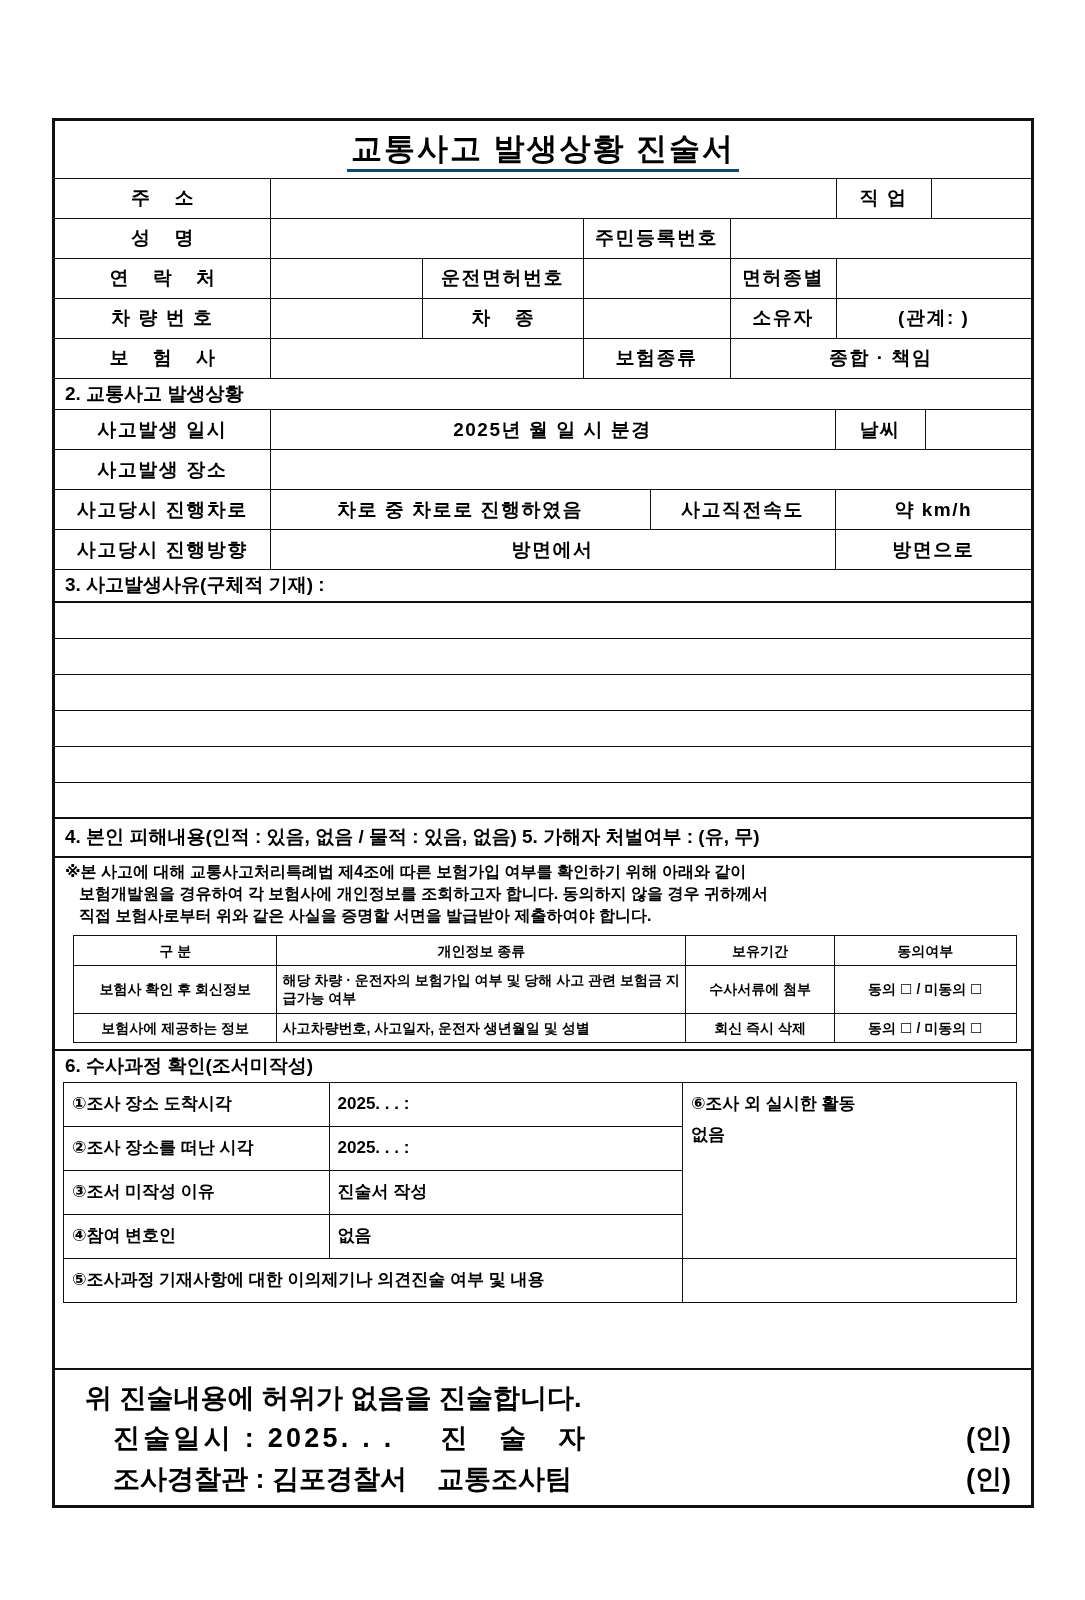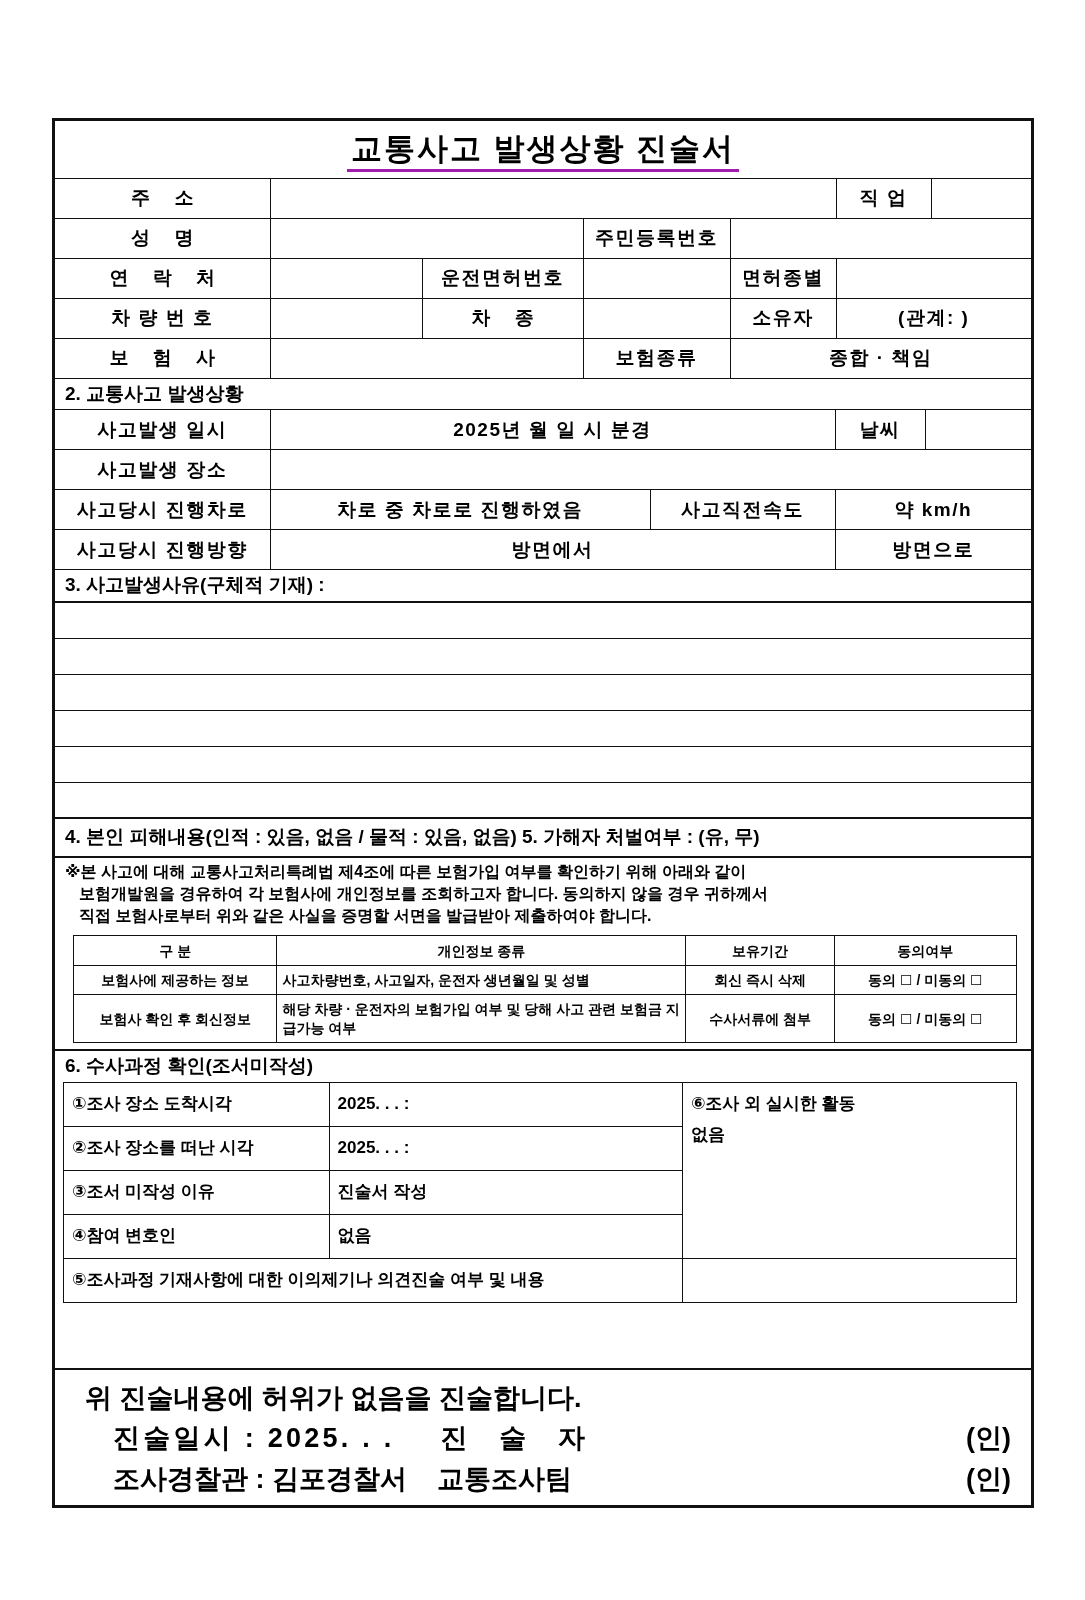--- a/index.html
+++ b/index.html
@@ -29,21 +29,21 @@
   
   .title-wrap {
     text-align: center;
     padding: 10px 0 6px 0;
   }
   .doc-title {
     display: inline-block;
     font-size: 31px;
     font-weight: bold;
     letter-spacing: 2px;
-    border-bottom: 3px solid #a21caf;
+    border-bottom: 3px solid #0c4a6e;
     padding: 0 4px 2px 4px;
     line-height: 1.15;
   }
 
   
   .sec-head {
     font-size: 19px;
     font-weight: bold;
     padding: 4px 0 4px 10px;
     line-height: 1.2;
@@ -293,29 +293,29 @@
       <thead>
         <tr>
           <th>구      분</th>
           <th>개인정보 종류</th>
           <th>보유기간</th>
           <th>동의여부</th>
         </tr>
       </thead>
       <tbody>
         <tr>
+          <td class="c">보험사 확인 후 회신정보</td>
+          <td class="l">해당 차량 · 운전자의 보험가입 여부 및 당해 사고 관련 보험금 지급가능 여부</td>
+          <td class="c">수사서류에 첨부</td>
+          <td class="c chk">동의 ☐ / 미동의 ☐</td>
+        </tr>
+        <tr>
           <td class="c">보험사에 제공하는 정보</td>
           <td class="l">사고차량번호, 사고일자, 운전자 생년월일 및 성별</td>
           <td class="c">회신 즉시 삭제</td>
-          <td class="c chk">동의 ☐ / 미동의 ☐</td>
-        </tr>
-        <tr>
-          <td class="c">보험사 확인 후 회신정보</td>
-          <td class="l">해당 차량 · 운전자의 보험가입 여부 및 당해 사고 관련 보험금 지급가능 여부</td>
-          <td class="c">수사서류에 첨부</td>
           <td class="c chk">동의 ☐ / 미동의 ☐</td>
         </tr>
       </tbody>
     </table>
   </div>
 
   <div class="sec-head bordered-top">6. 수사과정 확인(조서미작성)</div>
   <div class="sec6-wrap">
     <table class="sec6">
       <colgroup>

